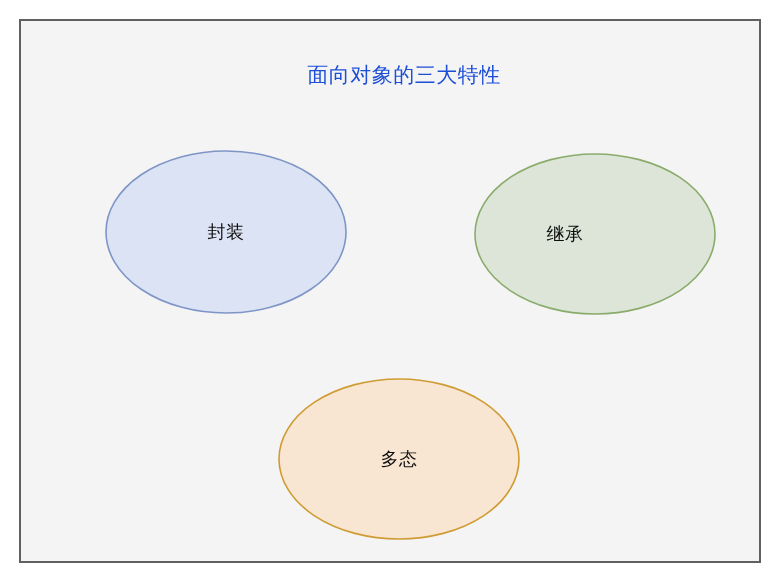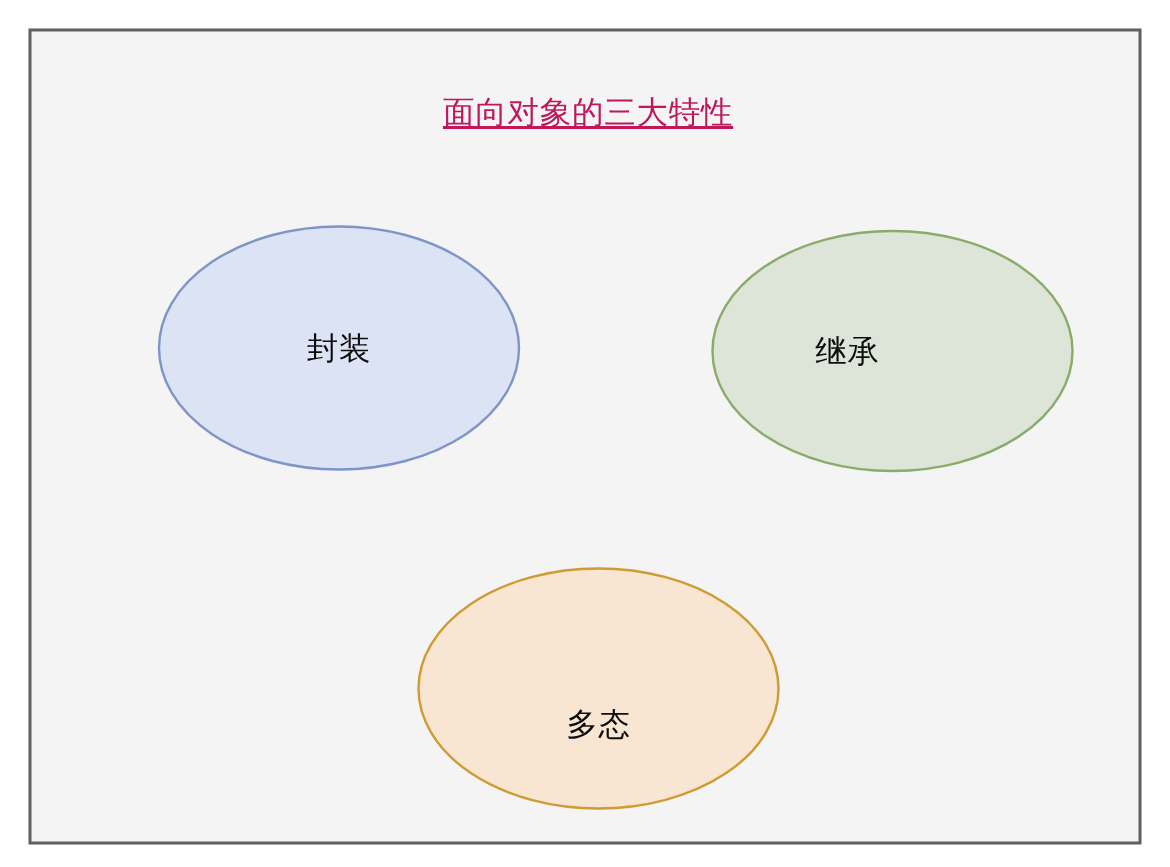--- a/index.html
+++ b/index.html
@@ -28,30 +28,29 @@
     top: 19px;
     width: 742px;
     height: 544px;
     background: #f4f4f4;
     border: 2px solid #606060;
     box-sizing: border-box;
   }
 
   .diagram-title {
     position: absolute;
-    left: 0;
+    left: 12px;
     top: 40px;
     width: 742px;
     text-align: center;
     font-size: 21px;
     line-height: 28px;
-    color: #be185d;
+    color: #1d4ed8;
     letter-spacing: 0.5px;
     white-space: nowrap;
-    text-decoration: underline;
   }
 
   .node-layer {
     position: absolute;
     left: 0;
     top: 0;
     width: 742px;
     height: 544px;
   }
 
@@ -60,21 +59,21 @@
     left: 0;
     top: 0;
     width: 742px;
     height: 544px;
     overflow: visible;
   }
 
   .node-label {
     position: absolute;
     text-align: center;
-    font-size: 21px;
+    font-size: 18px;
     line-height: 24px;
     color: #0d0d0d;
     white-space: nowrap;
     transform: translate(-50%, -50%);
     letter-spacing: 0.5px;
   }
 </style>
 </head>
 <body>
 
@@ -85,17 +84,17 @@
 
     <div class="node-layer">
       <svg class="node-svg" viewBox="0 0 742 544">
         <ellipse id="shape-encapsulation" cx="205" cy="211" rx="120" ry="81" fill="#dce3f5" stroke="#7e95c6" stroke-width="1.6"></ellipse>
         <ellipse id="shape-inheritance" cx="574" cy="213" rx="120" ry="80" fill="#dce5d7" stroke="#8aac6b" stroke-width="1.6"></ellipse>
         <ellipse id="shape-polymorphism" cx="378" cy="438" rx="120" ry="80" fill="#f8e6d2" stroke="#cf9b33" stroke-width="1.6"></ellipse>
       </svg>
 
       <div class="node-label" id="label-encapsulation" style="left: 205px; top: 211px;">封装</div>
       <div class="node-label" id="label-inheritance" style="left: 544px; top: 213px;">继承</div>
-      <div class="node-label" id="label-polymorphism" style="left: 378px; top: 438px; margin-top: 24px;">多态</div>
+      <div class="node-label" id="label-polymorphism" style="left: 378px; top: 438px;">多态</div>
     </div>
 
   </div>
 </div>
 
 </body></html>

